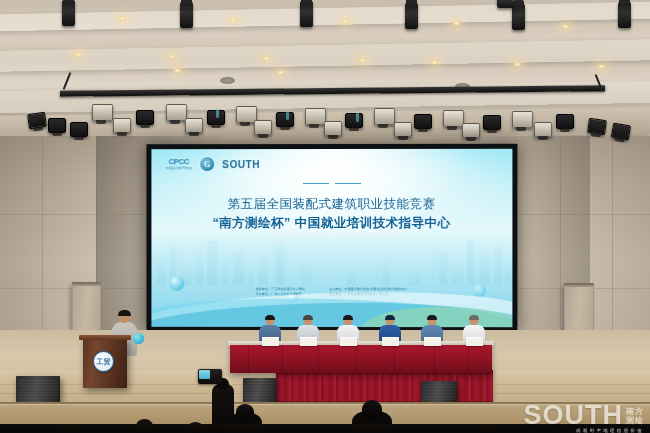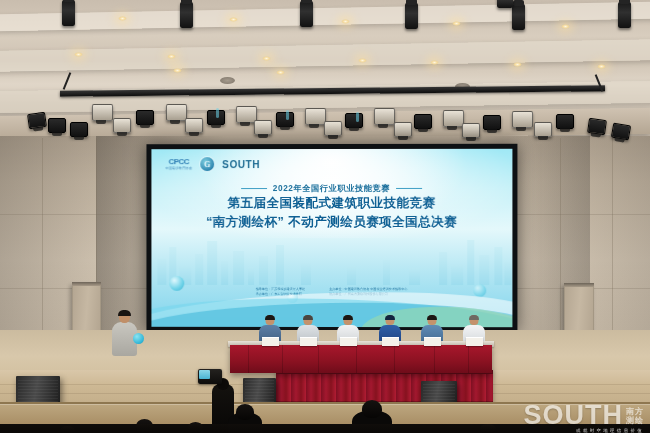--- a/index.html
+++ b/index.html
@@ -98,21 +98,21 @@
     display:flex;align-items:center;justify-content:center;
     color:#eaf8fd;font-size:8px;font-weight:bold;font-family:"Liberation Serif",serif;
     box-shadow:0 0 0 1px rgba(255,255,255,.45);}
   .logo-south{font-size:10px;font-weight:bold;color:#1d6b92;letter-spacing:.6px;}
 
   
   .scr-head{position:absolute;left:0;top:34px;width:361px;text-align:center;}
   .line-sub{font-size:8.2px;color:#1a6f9c;font-weight:bold;letter-spacing:.6px;
     display:flex;align-items:center;justify-content:center;gap:6px;}
   .line-sub .rule{display:block;width:26px;height:1.4px;background:#3e9ec4;}
-  .line-big{font-size:12.6px;font-weight:bold;color:#0d5f93;letter-spacing:.4px;margin-top:1px;
+  .line-big{font-size:12.6px;font-weight:normal;color:#0d5f93;letter-spacing:.4px;margin-top:12px;
     text-shadow:0 1px 0 rgba(255,255,255,.7);}
   .line-big2{font-size:12.6px;font-weight:bold;color:#0d5f93;letter-spacing:.4px;margin-top:2px;
     text-shadow:0 1px 0 rgba(255,255,255,.7);}
 
   .scr-title{position:absolute;left:0;top:82px;width:361px;text-align:center;
     font-size:39px;font-weight:bold;letter-spacing:10px;
     color:#dff4fb;
     text-shadow:0 0 3px rgba(120,200,230,.9),0 2px 6px rgba(60,150,190,.55);
     font-family:"DejaVu Sans","Liberation Sans",sans-serif;}
 
@@ -342,25 +342,24 @@
           <div class="lg-main">CPCC</div>
           <div class="lg-sub">中国建设教育协会</div>
         </div>
         <div class="logo-circle">G</div>
         <div class="logo-south">SOUTH</div>
       </div>
 
       <div class="scr-head">
         <div class="line-sub">
           <span class="rule"></span>
-          <span>2022年全国行业职业技能竞赛</span>
           <span class="rule"></span>
         </div>
         <div class="line-big">第五届全国装配式建筑职业技能竞赛</div>
-        <div class="line-big2">“南方测绘杯” 不动产测绘员赛项全国总决赛</div>
+        <div class="line-big2">“南方测绘杯” 中国就业培训技术指导中心</div>
       </div>
 
 
       <div class="skyline">
         <div class="bld" style="left:6px;width:9px;height:26px;"></div>
         <div class="bld" style="left:18px;width:7px;height:38px;"></div>
         <div class="bld" style="left:28px;width:12px;height:20px;"></div>
         <div class="bld" style="left:44px;width:8px;height:31px;"></div>
         <div class="bld" style="left:56px;width:10px;height:44px;"></div>
         <div class="bld" style="left:70px;width:7px;height:24px;"></div>
@@ -460,20 +459,24 @@
   <div class="namecard" style="left:300px;top:337px;"></div>
   <div class="namecard" style="left:340px;top:337px;"></div>
   <div class="namecard" style="left:382px;top:337px;"></div>
   <div class="namecard" style="left:424px;top:337px;"></div>
   <div class="namecard" style="left:466px;top:337px;"></div>
 
   <div class="speaker-body"></div>
   <div class="speaker-head"></div>
   <div class="speaker-hair"></div>
   <div class="mic-ball"></div>
+  <div class="podium">
+    <div class="podium-top"></div>
+    <div class="podium-emblem">工贸</div>
+  </div>
 
   <div class="monitor" style="left:16px;top:376px;width:44px;height:34px;">
     <div class="mon-grill"></div>
   </div>
   <div class="monitor" style="left:243px;top:378px;width:33px;height:29px;">
     <div class="mon-grill"></div>
   </div>
   <div class="monitor" style="left:421px;top:381px;width:36px;height:27px;">
     <div class="mon-grill"></div>
   </div>

